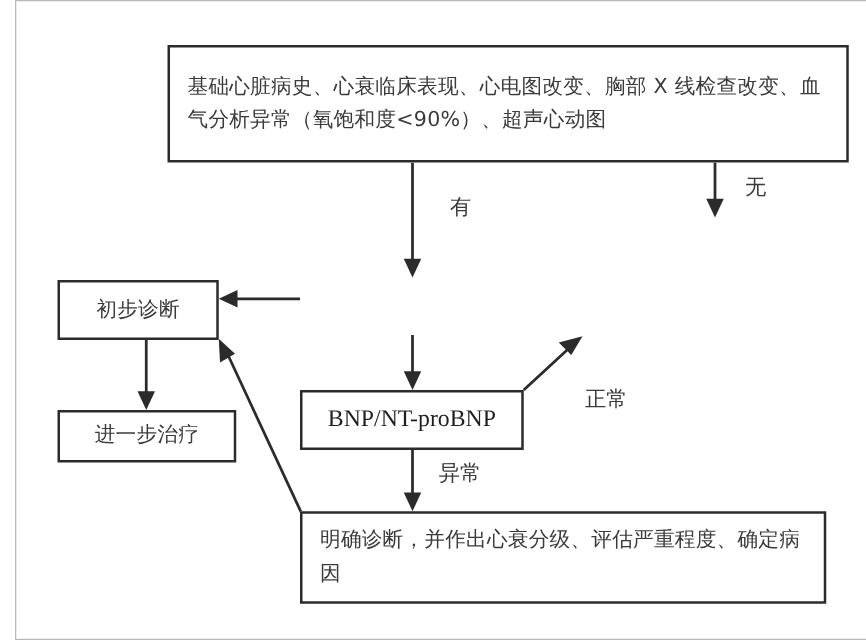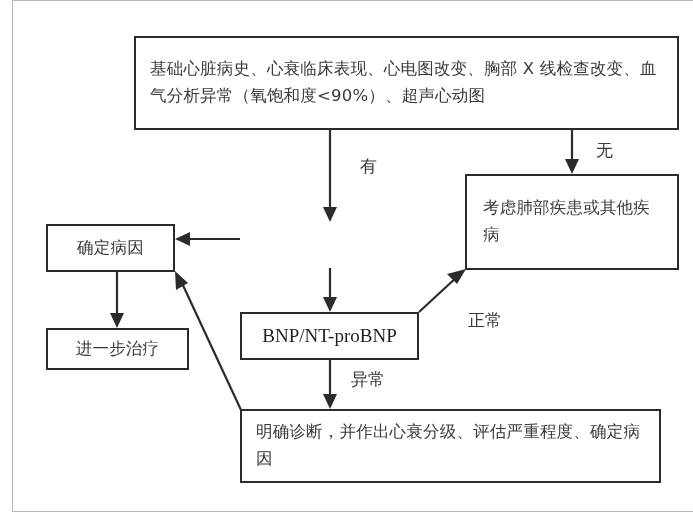--- a/index.html
+++ b/index.html
@@ -44,21 +44,21 @@
   }
   .node.center .txt { text-align: center; padding: 0 6px; }
 
   #node-criteria  { left: 121px; top: 35px;  width: 545px; height: 94px; }
   #node-criteria .txt { padding: 0 14px; text-indent: 0; }
 
   #node-preliminary { left: 227px; top: 221px; width: 179px; height: 46px; }
   #node-other      { left: 452px; top: 173px; width: 214px; height: 96px; }
   #node-other .txt { padding: 0 16px; }
   #node-initial    { left: 33px;  top: 223px; width: 129px; height: 48px; }
-  #node-further    { left: 33px;  top: 327px; width: 143px; height: 42px; }
+  #node-further    { left: 33px;  top: 327px; width: 143px; height: 42px; font-family: Liberation Mono, monospace; }
   #node-bnp        { left: 227px; top: 311px; width: 179px; height: 48px; }
   #node-bnp .txt   { font-family: "Liberation Serif", "DejaVu Serif", serif;
                      font-size: 19px; letter-spacing: 0; color: #1f1f1f; }
   #node-confirm    { left: 227px; top: 408px; width: 421px; height: 74px; }
   #node-confirm .txt { padding: 0 14px; }
 
   
   .edge-label {
     position: absolute;
     color: #3a3a3a;
@@ -116,26 +116,23 @@
 
     <line x1="104" y1="271" x2="104" y2="318"></line>
     <polygon class="head" points="104,327 97,312 111,312"></polygon>
   </svg>
 
   <div class="node" id="node-criteria">
     <span class="txt">基础心脏病史、心衰临床表现、心电图改变、胸部 X 线检查改变、血气分析异常（氧饱和度&lt;90%）、超声心动图</span>
   </div>
 
 
-  <div class="node" id="node-other">
-    <span class="txt">考虑肺部疾患或其他疾病</span>
-  </div>
 
   <div class="node center" id="node-initial">
-    <span class="txt">确定病因</span>
+    <span class="txt">初步诊断</span>
   </div>
 
   <div class="node center" id="node-further">
     <span class="txt">进一步治疗</span>
   </div>
 
   <div class="node" id="node-confirm">
     <span class="txt">明确诊断，并作出心衰分级、评估严重程度、确定病因</span>
   </div>
 

